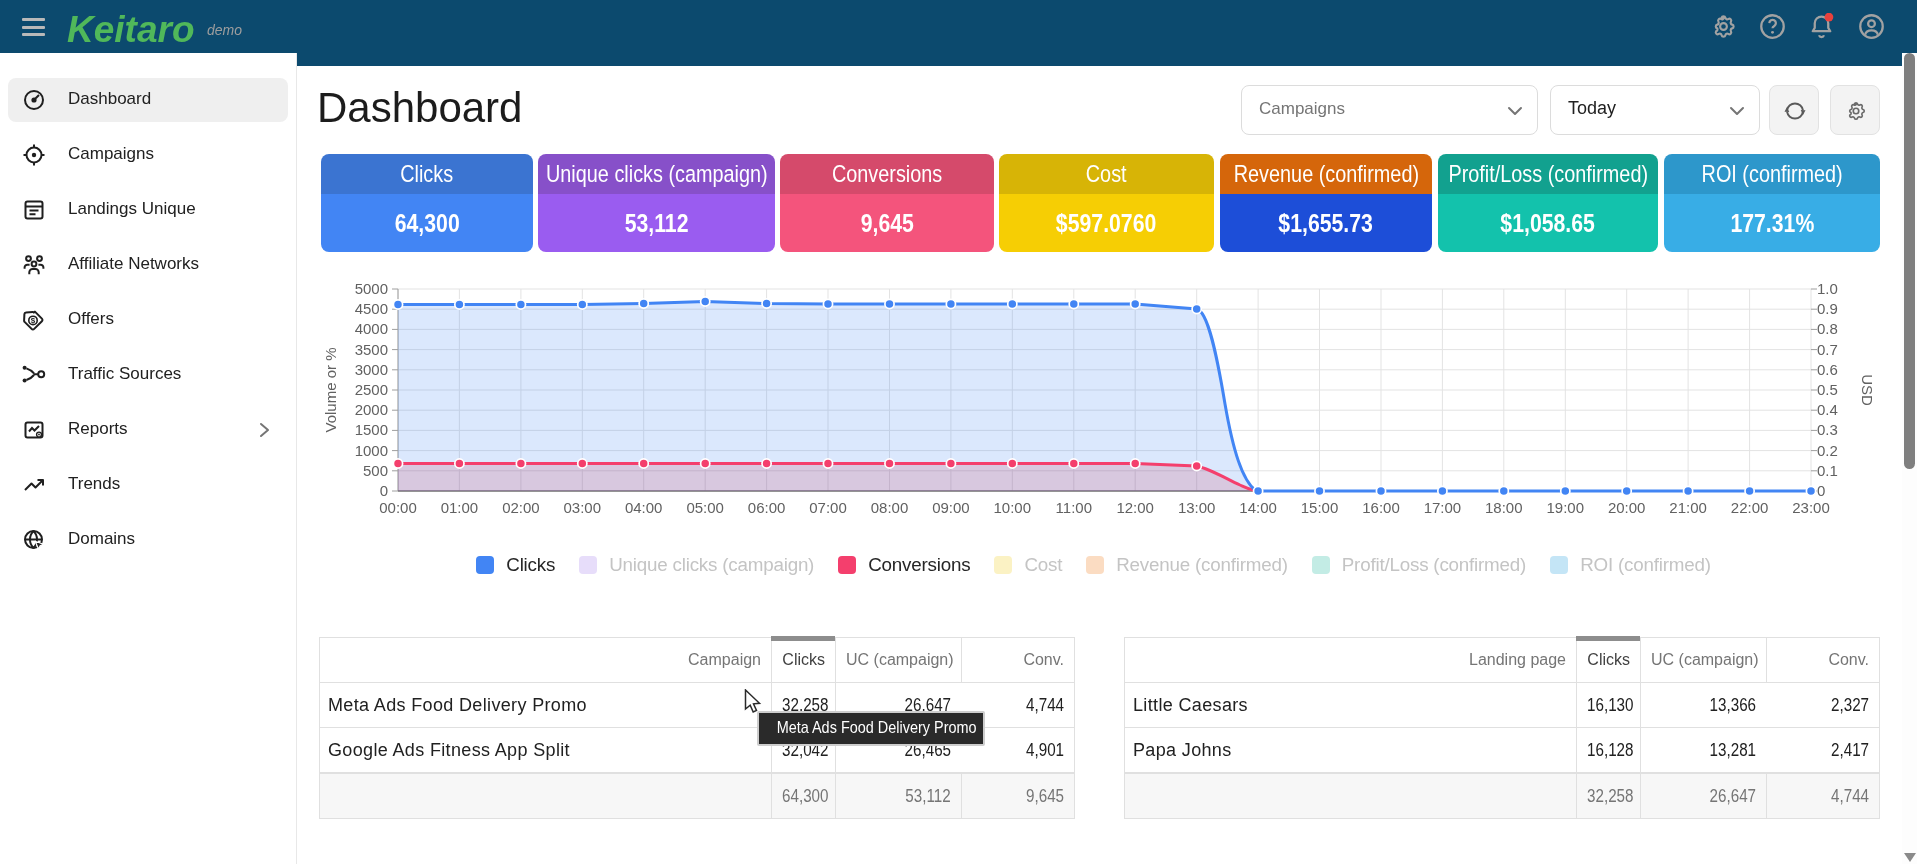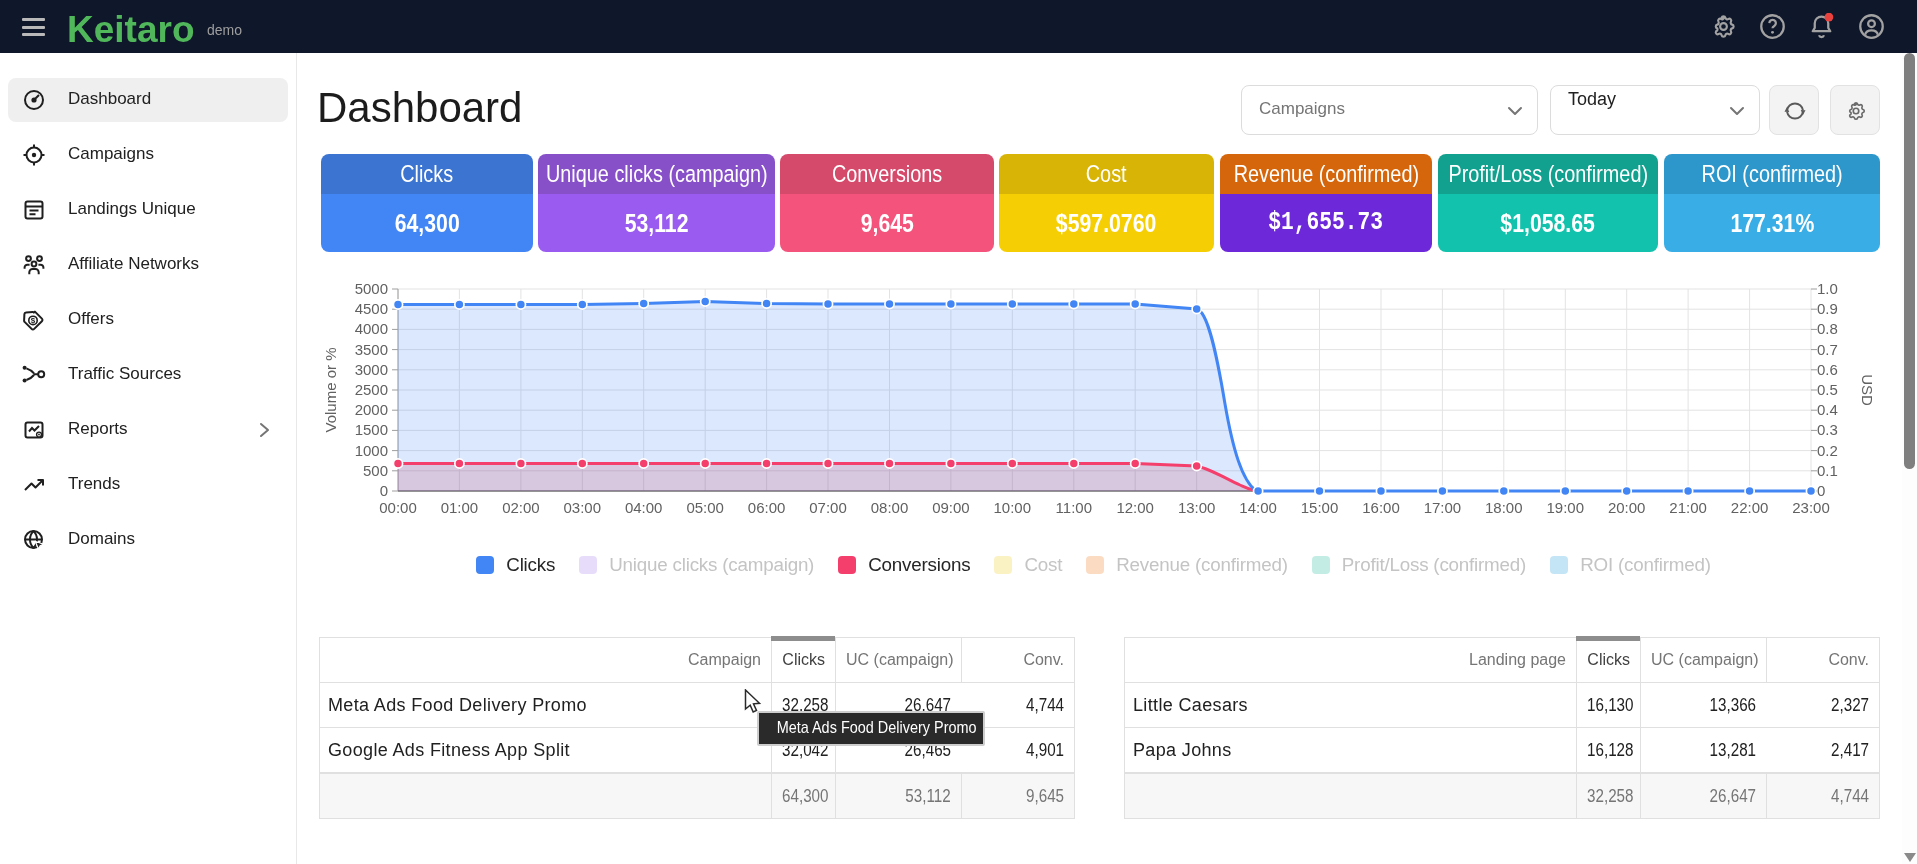--- a/index.html
+++ b/index.html
@@ -1,21 +1,21 @@
 <!DOCTYPE html>
 <html><head>
 <meta charset="utf-8">
 <style>
 * { margin:0; padding:0; box-sizing:border-box; }
 html,body { width:1917px; height:864px; overflow:hidden; background:#fff;
   font-family:"Liberation Sans", sans-serif; }
 #page { position:relative; width:1917px; height:864px; }
 
 
-#topbar { position:absolute; left:0; top:0; width:1917px; height:53px; background:#0f172a; }
+#topbar { position:absolute; left:0; top:0; width:1917px; height:66px; background:#0c4a6e;font-style:italic; }
 #burger { position:absolute; left:22px; top:18px; width:23px; height:17px; }
 #burger div { height:3px; background:#b9b9b9; border-radius:1px; margin-bottom:4.5px; }
 #logo { position:absolute; left:67px; top:9px; font-size:37px; font-weight:bold; color:#50b85a; letter-spacing:0px; }
 #demo { position:absolute; left:207px; top:22px; font-size:14px; color:#9e9e9e; }
 #search { position:absolute; left:730px; top:8px; width:477px; height:38px; background:#404040; border-radius:8px; }
 #search svg { position:absolute; left:14px; top:8px; }
 #search span { position:absolute; left:55px; top:9px; font-size:17px; color:#9c9c9c; }
 .tbicon { position:absolute; top:13px; }
 
 
@@ -83,21 +83,21 @@
 
   <div id="title">Dashboard</div>
 
   <div class="select" style="left:1241px; width:297px;">
     <span class="lbl" style="color:#757575;">Campaigns</span>
     <svg style="position:absolute; right:14px; top:17px;" width="16" height="16" viewBox="0 0 16 16">
         <path d="M2 5 L8 11 L14 5" stroke="#757575" stroke-width="2" fill="none" stroke-linecap="round" stroke-linejoin="round"></path>
       </svg>
   </div>
   <div class="select" style="left:1550px; width:210px;">
-    <span class="lbl" style="color:#212121; font-size:18px; top:3px;">Today</span>
+    <span class="lbl" style="color:#212121; font-size:18px; top:12px;">Today</span>
     <svg style="position:absolute; right:14px; top:17px;" width="16" height="16" viewBox="0 0 16 16">
         <path d="M2 5 L8 11 L14 5" stroke="#757575" stroke-width="2" fill="none" stroke-linecap="round" stroke-linejoin="round"></path>
       </svg>
   </div>
   <div class="iconbtn" style="left:1769px;">
     <svg style="position:absolute;left:12px;top:12px;" width="26" height="26" viewBox="0 0 24 24" fill="none" stroke="#5a5a5a" stroke-width="1.8">
       <path d="M4.7 11.2 A 7.4 7.4 0 0 1 19.3 11.2"></path>
       <path d="M19.3 12.8 A 7.4 7.4 0 0 1 4.7 12.8"></path>
       <polygon points="19.4,15.6 17.3,11.0 21.7,11.4" fill="#5a5a5a" stroke="none"></polygon>
       <polygon points="4.6,8.4 6.7,13.0 2.3,12.6" fill="#5a5a5a" stroke="none"></polygon>
@@ -121,21 +121,21 @@
   <div class="card" style="left:780px; width:214px;">
       <div class="hd" style="background:#d54a6b;"><span>Conversions</span></div>
       <div class="bd" style="background:#f4547c;"><span>9,645</span></div>
     </div>
   <div class="card" style="left:999px; width:215px;">
       <div class="hd" style="background:#d7b406;"><span>Cost</span></div>
       <div class="bd" style="background:#f6ce04;"><span>$597.0760</span></div>
     </div>
   <div class="card" style="left:1220px; width:212px;">
       <div class="hd" style="background:#d5660b;"><span>Revenue (confirmed)</span></div>
-      <div class="bd" style="background:#6d28d9;font-family:Liberation Mono, monospace;"><span>$1,655.73</span></div>
+      <div class="bd" style="background:#1d4ed8;"><span>$1,655.73</span></div>
     </div>
   <div class="card" style="left:1438px; width:220px;">
       <div class="hd" style="background:#12a18f;"><span>Profit/Loss (confirmed)</span></div>
       <div class="bd" style="background:#13c2ac;"><span>$1,058.65</span></div>
     </div>
   <div class="card" style="left:1664px; width:216px;">
       <div class="hd" style="background:#2d97cb;"><span>ROI (confirmed)</span></div>
       <div class="bd" style="background:#38ade6;"><span>177.31%</span></div>
     </div>
 

